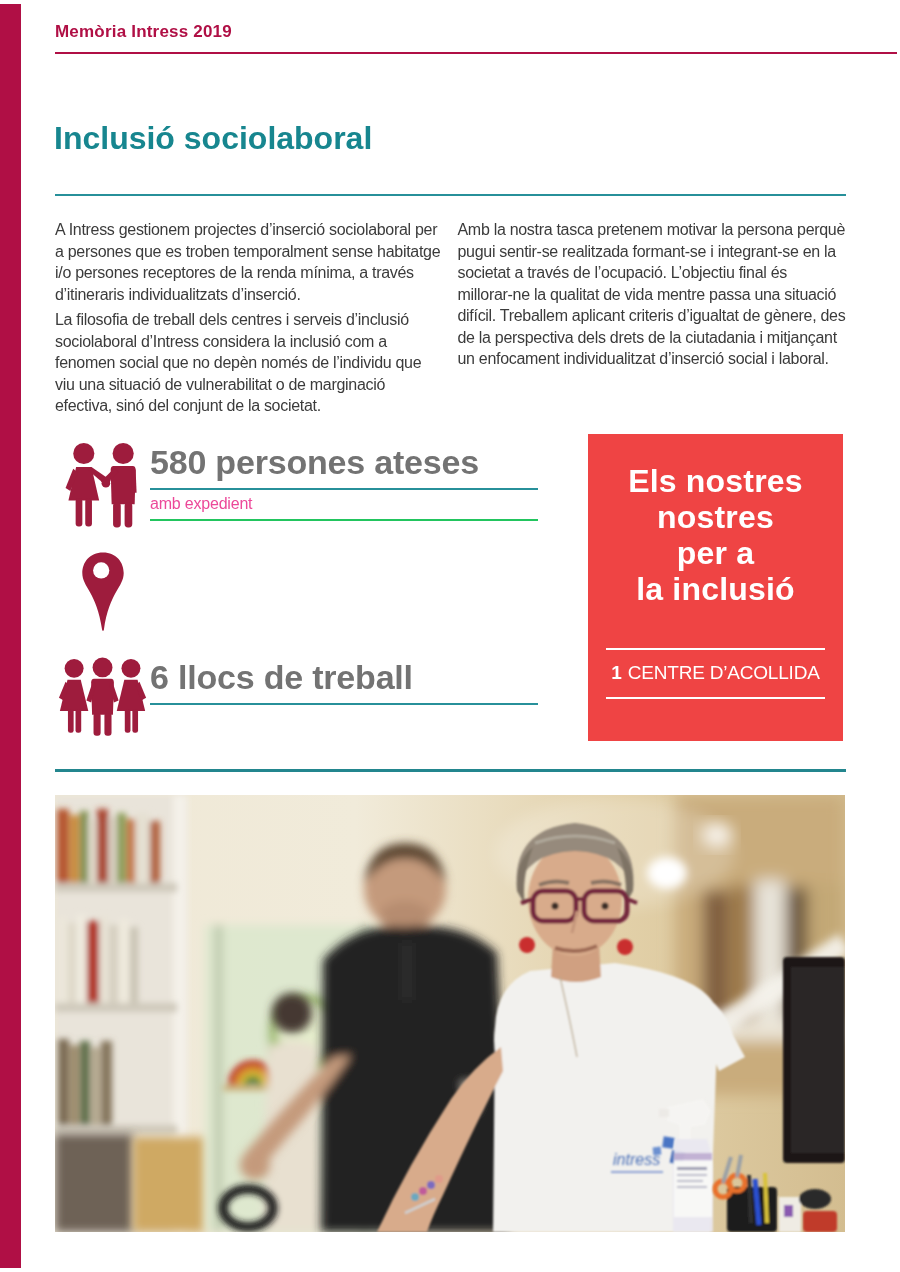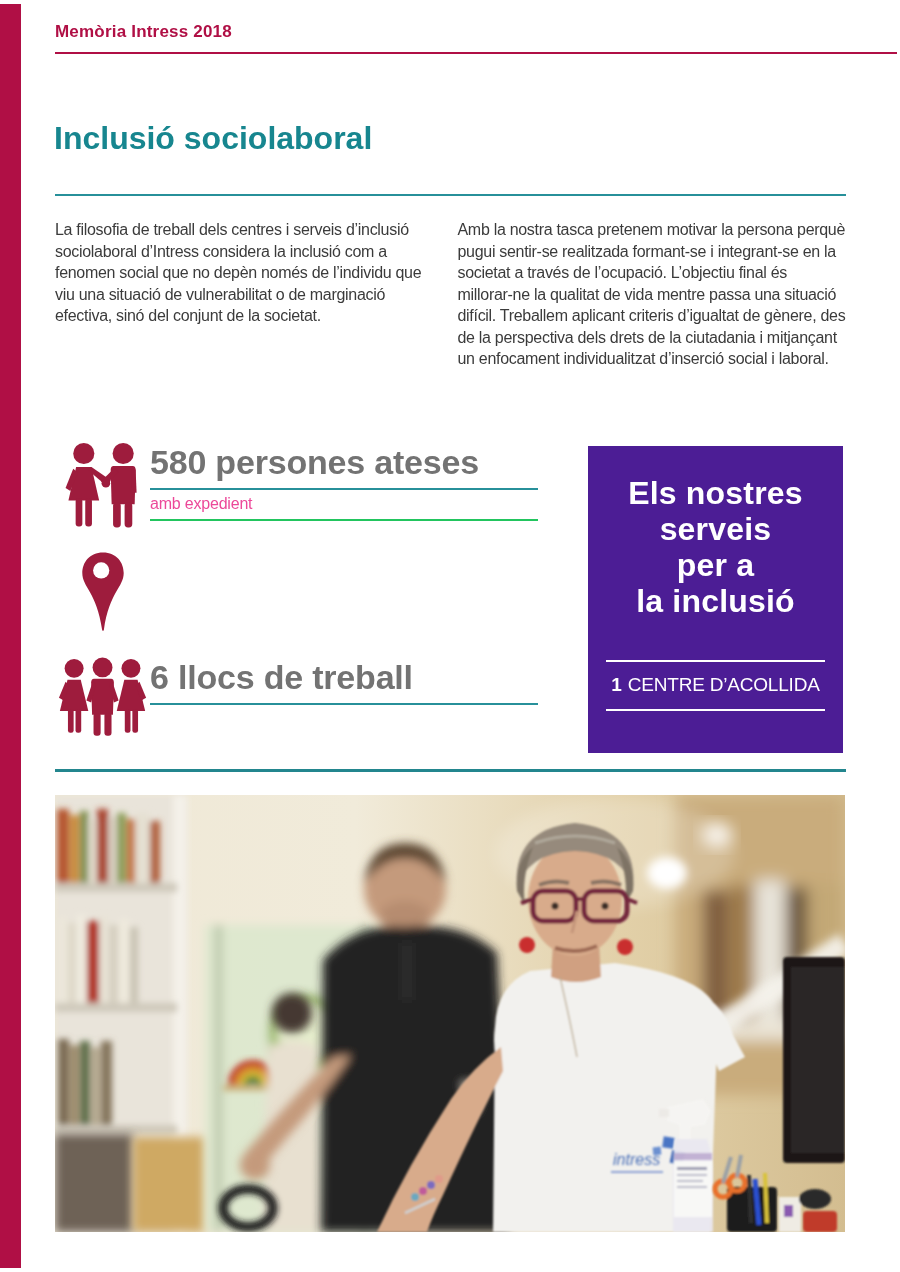--- a/index.html
+++ b/index.html
@@ -20,45 +20,46 @@
   .stat-row{position:absolute;left:55px;width:483px;display:flex;align-items:flex-start;}
   .stat-row.r1{top:441px;}
   .stat-row.r2{top:547px;}
   .stat-row.r3{top:656px;}
   .stat-icon{flex:0 0 95px;display:flex;justify-content:center;align-items:flex-start;}
   .stat-content{flex:1;}
   .stat-heading{font-size:34px;font-weight:bold;color:#737373;line-height:38px;padding:2px 0 7px 0;
     border-bottom:2px solid #27909a;letter-spacing:-0.2px;}
   .stat-label{font-size:16px;color:#ec4899;line-height:17px;padding:5px 0 7px 0;border-bottom:2px solid #22c55e;letter-spacing:-0.2px;}
   
-  .services-box{position:absolute;left:588px;top:434px;width:255px;height:307px;background:#4c1d95;color:#fff;text-align:center;margin-top:12px;}
+  .services-box{position:absolute;left:588px;top:434px;width:255px;height:307px;background:#ef4444;color:#fff;text-align:center;}
   .box-title{margin-top:29px;font-size:32px;font-weight:bold;line-height:36px;letter-spacing:.2px;}
   .box-divider{margin:41px 18px 0 18px;height:2px;background:#ffffff;}
   .box-item{margin-top:12px;font-size:19px;letter-spacing:-0.2px;line-height:22px;}
   .box-item .num{font-weight:bold;margin-right:6px;}
   .box-divider2{margin-top:13px;}
   .photo-rule{position:absolute;left:55px;top:769px;width:791px;height:3px;background:#23868e;}
   .photo{position:absolute;left:55px;top:795px;width:790px;height:437px;}
   .photo svg{display:block;}
 </style>
 </head>
 <body>
 
 <div class="page">
 
   <div class="left-bar"></div>
 
-  <div class="header-text">Memòria Intress 2018</div>
+  <div class="header-text">Memòria Intress 2019</div>
   <div class="header-rule"></div>
 
   <div class="page-title">Inclusió sociolaboral</div>
   <div class="title-rule"></div>
 
   <div class="columns">
     <div class="col">
+      <p>A Intress gestionem projectes d’inserció sociolaboral per a persones que es troben temporalment sense habitatge i/o persones receptores de la renda mínima, a través d’itineraris individualitzats d’inserció.</p>
       <p>La filosofia de treball dels centres i serveis d’inclusió sociolaboral d’Intress considera la inclusió com a fenomen social que no depèn només de l’individu que viu una situació de vulnerabilitat o de marginació efectiva, sinó del conjunt de la societat.</p>
     </div>
     <div class="col">
       <p>Amb la nostra tasca pretenem motivar la persona perquè pugui sentir-se realitzada formant-se i integrant-se en la societat a través de l’ocupació. L’objectiu final és millorar-ne la qualitat de vida mentre passa una situació difícil. Treballem aplicant criteris d’igualtat de gènere, des de la perspectiva dels drets de la ciutadania i mitjançant un enfocament individualitzat d’inserció social i laboral.</p>
     </div>
   </div>
 
   <div class="stat-row r1">
     <div class="stat-icon">
       <svg width="88" height="96" viewBox="0 0 90 100">
@@ -120,21 +121,21 @@
       </svg>
     </div>
     <div class="stat-content">
       <div class="stat-heading">6 llocs de treball</div>
     </div>
   </div>
 
   <div class="services-box">
     <div class="box-title">
       <div>Els nostres</div>
-      <div>serveis</div>
+      <div>nostres</div>
       <div>per a</div>
       <div>la inclusió</div>
     </div>
     <div class="box-divider"></div>
     <div class="box-item">
       <span class="num">1</span><span>CENTRE D’ACOLLIDA</span>
     </div>
     <div class="box-divider box-divider2"></div>
   </div>
 

